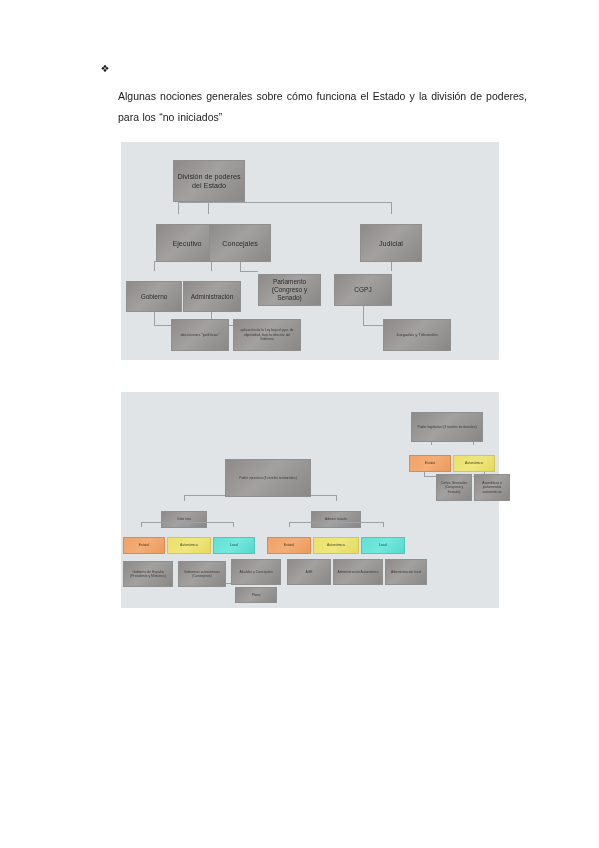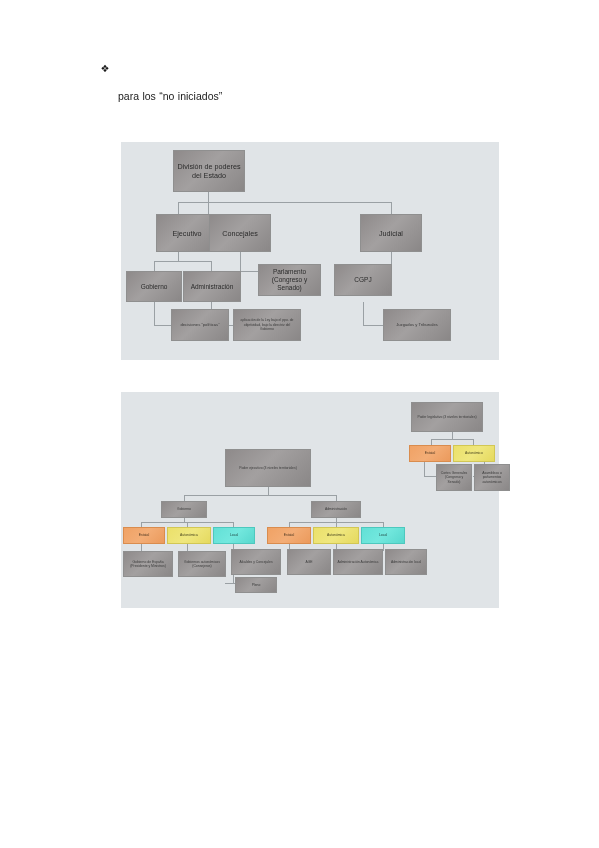--- a/index.html
+++ b/index.html
@@ -47,20 +47,21 @@
     box-sizing:border-box;
     display:flex; align-items:center; justify-content:center;
     text-align:center;
     border:1px solid #8f8f8f;
     background:linear-gradient(135deg,#8e8a8a 0%, #a3a0a0 45%, #8a8787 100%);
     color:#2b2b2b;
     font-size:6.5px;
     line-height:8px;
     padding:2px 3px;
     overflow:hidden;
+    margin-top:10px;
   }
   .node.lg{ font-size:7.2px; line-height:9px; }
   .node.sm{ font-size:4.2px; line-height:5.2px; color:#3a3a3a; }
   .node.xs{ font-size:3.4px; line-height:4.4px; color:#3a3a3a; }
 
   .node.orange{
     background:linear-gradient(135deg,#f0a265 0%, #f3ad76 50%, #eb9a5c 100%);
     border-color:#d98c4e; color:#4a3520;
   }
   .node.yellow{
@@ -80,20 +81,21 @@
 </head>
 <body>
 
 <div class="page">
 
   <div class="heading-block">
     <div class="bullet-row">
       <span class="bullet-glyph">❖</span>
     </div>
     <div class="para">
+      <span>Algunas nociones generales sobre cómo funciona el Estado y la división de poderes,</span>
       <span class="l2">para los “no iniciados”</span>
     </div>
   </div>
 
   <div class="canvas" id="canvas-1">
 
     <div class="ln lnv" style="left:87px;  top:50px;  height:10px;"></div>
     <div class="ln lnh" style="left:57px;  top:60px;  width:213px;"></div>
     <div class="ln lnv" style="left:57px;  top:60px;  height:12px;"></div>
     <div class="ln lnv" style="left:87px;  top:60px;  height:12px;"></div>

